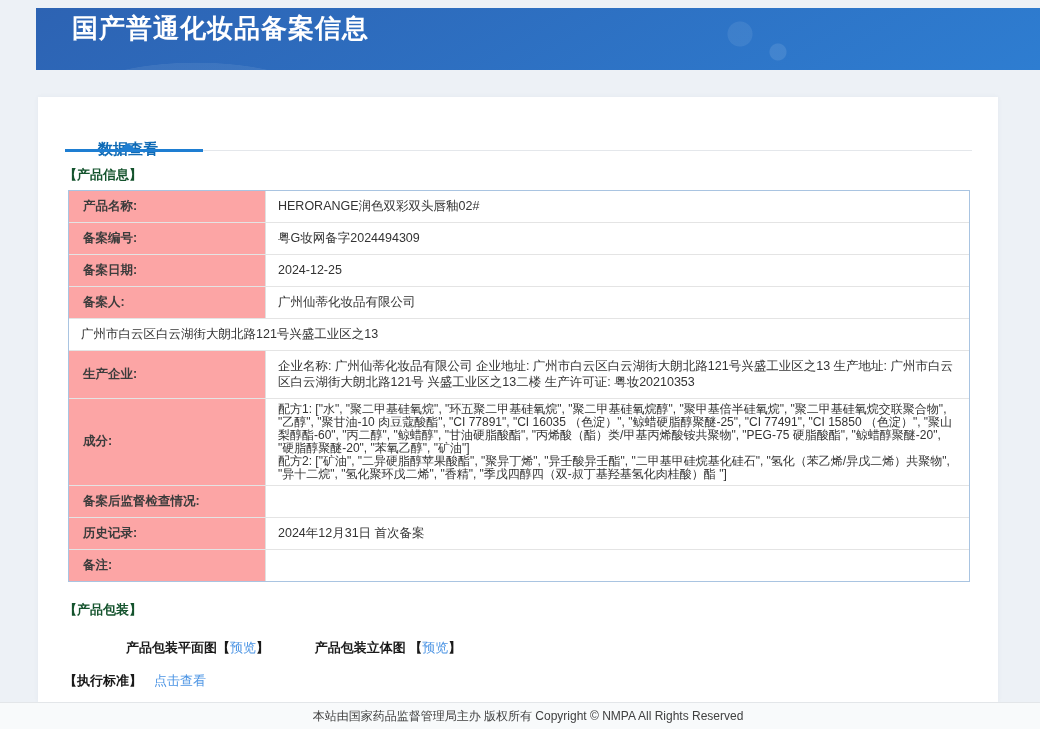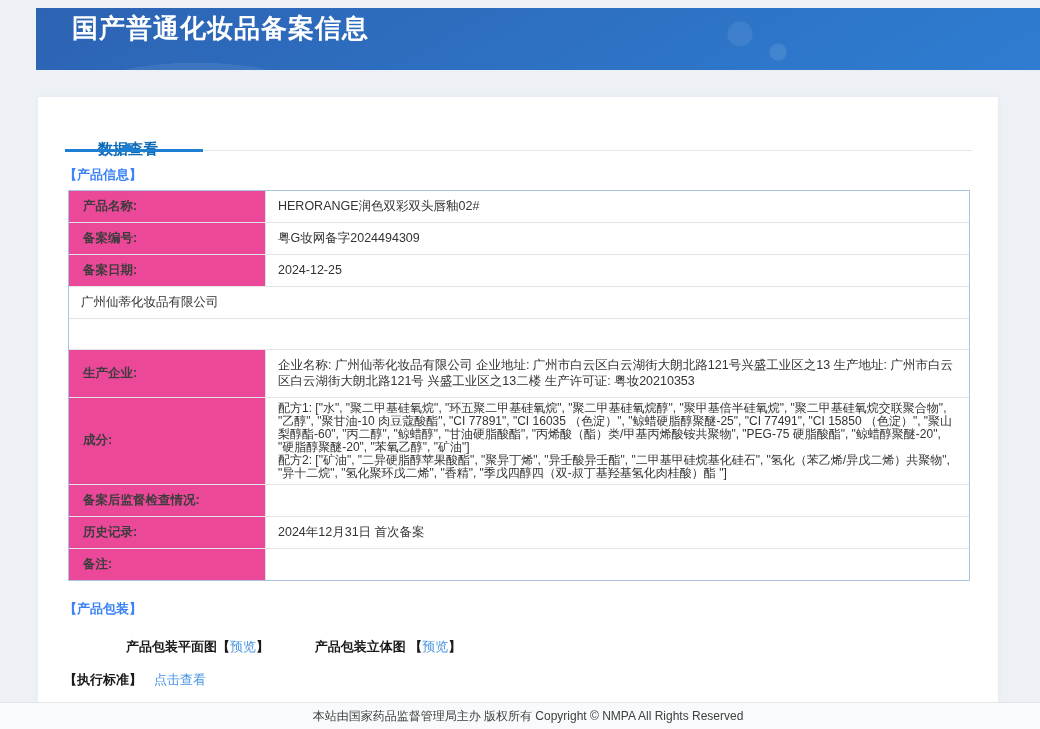--- a/index.html
+++ b/index.html
@@ -40,31 +40,31 @@
   .tab-underline {
     position:absolute; left:0; bottom:-2px; width:138px; height:3px;
     background:var(--tab-accent,#1e7ed2);
   }
   .tab-underline::after {
     content:""; position:absolute; left:56px; top:-6px; width:0; height:0;
     border-left:7px solid transparent; border-right:7px solid transparent;
     border-bottom:6px solid var(--tab-accent,#1e7ed2);
   }
   .section-title {
-    margin:15px 16px 6px 26px; font-size:13px; font-weight:bold; color:#3b82f6;
+    margin:15px 16px 6px 26px; font-size:13px; font-weight:bold; color:#14532d;
   }
   
   .info-table {
     margin-left:30px; width:902px;
     border:1px solid var(--table-border,#a9c4e1);
   }
   .trow { display:flex; border-bottom:1px solid #e4e4e4; min-height:31px; }
   .trow:last-child { border-bottom:none; }
   .tlabel {
-    width:197px; flex:0 0 197px; background:#ec4899;
+    width:197px; flex:0 0 197px; background:#fca5a5;
     padding:7px 8px 7px 14px;
     font-size:12.5px; font-weight:bold; color:#3c3c3c;
     border-right:1px solid #e0e0e0;
     display:flex; align-items:center;
   }
   .tvalue {
     flex:1; padding:7px 12px; font-size:12.5px; color:#333333;
     display:flex; align-items:center; line-height:1.32;
   }
   .tvalue.pre {
@@ -110,23 +110,25 @@
     </div>
     <div class="trow">
       <div class="tlabel">备案编号:</div>
       <div class="tvalue">粤G妆网备字2024494309</div>
     </div>
     <div class="trow">
       <div class="tlabel">备案日期:</div>
       <div class="tvalue">2024-12-25</div>
     </div>
     <div class="trow">
+      <div class="tlabel">备案人:</div>
       <div class="tvalue">广州仙蒂化妆品有限公司</div>
     </div>
     <div class="trow">
+      <div class="tvalue">广州市白云区白云湖街大朗北路121号兴盛工业区之13</div>
     </div>
     <div class="trow">
       <div class="tlabel">生产企业:</div>
       <div class="tvalue">企业名称: 广州仙蒂化妆品有限公司 企业地址: 广州市白云区白云湖街大朗北路121号兴盛工业区之13 生产地址: 广州市白云区白云湖街大朗北路121号 兴盛工业区之13二楼 生产许可证: 粤妆20210353</div>
     </div>
     <div class="trow">
       <div class="tlabel">成分:</div>
       <div class="tvalue pre">配方1: ["水", "聚二甲基硅氧烷", "环五聚二甲基硅氧烷", "聚二甲基硅氧烷醇", "聚甲基倍半硅氧烷", "聚二甲基硅氧烷交联聚合物", "乙醇", "聚甘油-10 肉豆蔻酸酯", "CI 77891", "CI 16035 （色淀）", "鲸蜡硬脂醇聚醚-25", "CI 77491", "CI 15850 （色淀）", "聚山梨醇酯-60", "丙二醇", "鲸蜡醇", "甘油硬脂酸酯", "丙烯酸（酯）类/甲基丙烯酸铵共聚物", "PEG-75 硬脂酸酯", "鲸蜡醇聚醚-20", "硬脂醇聚醚-20", "苯氧乙醇", "矿油"]
 配方2: ["矿油", "二异硬脂醇苹果酸酯", "聚异丁烯", "异壬酸异壬酯", "二甲基甲硅烷基化硅石", "氢化（苯乙烯/异戊二烯）共聚物", "异十二烷", "氢化聚环戊二烯", "香精", "季戊四醇四（双-叔丁基羟基氢化肉桂酸）酯 "]</div>
     </div>

